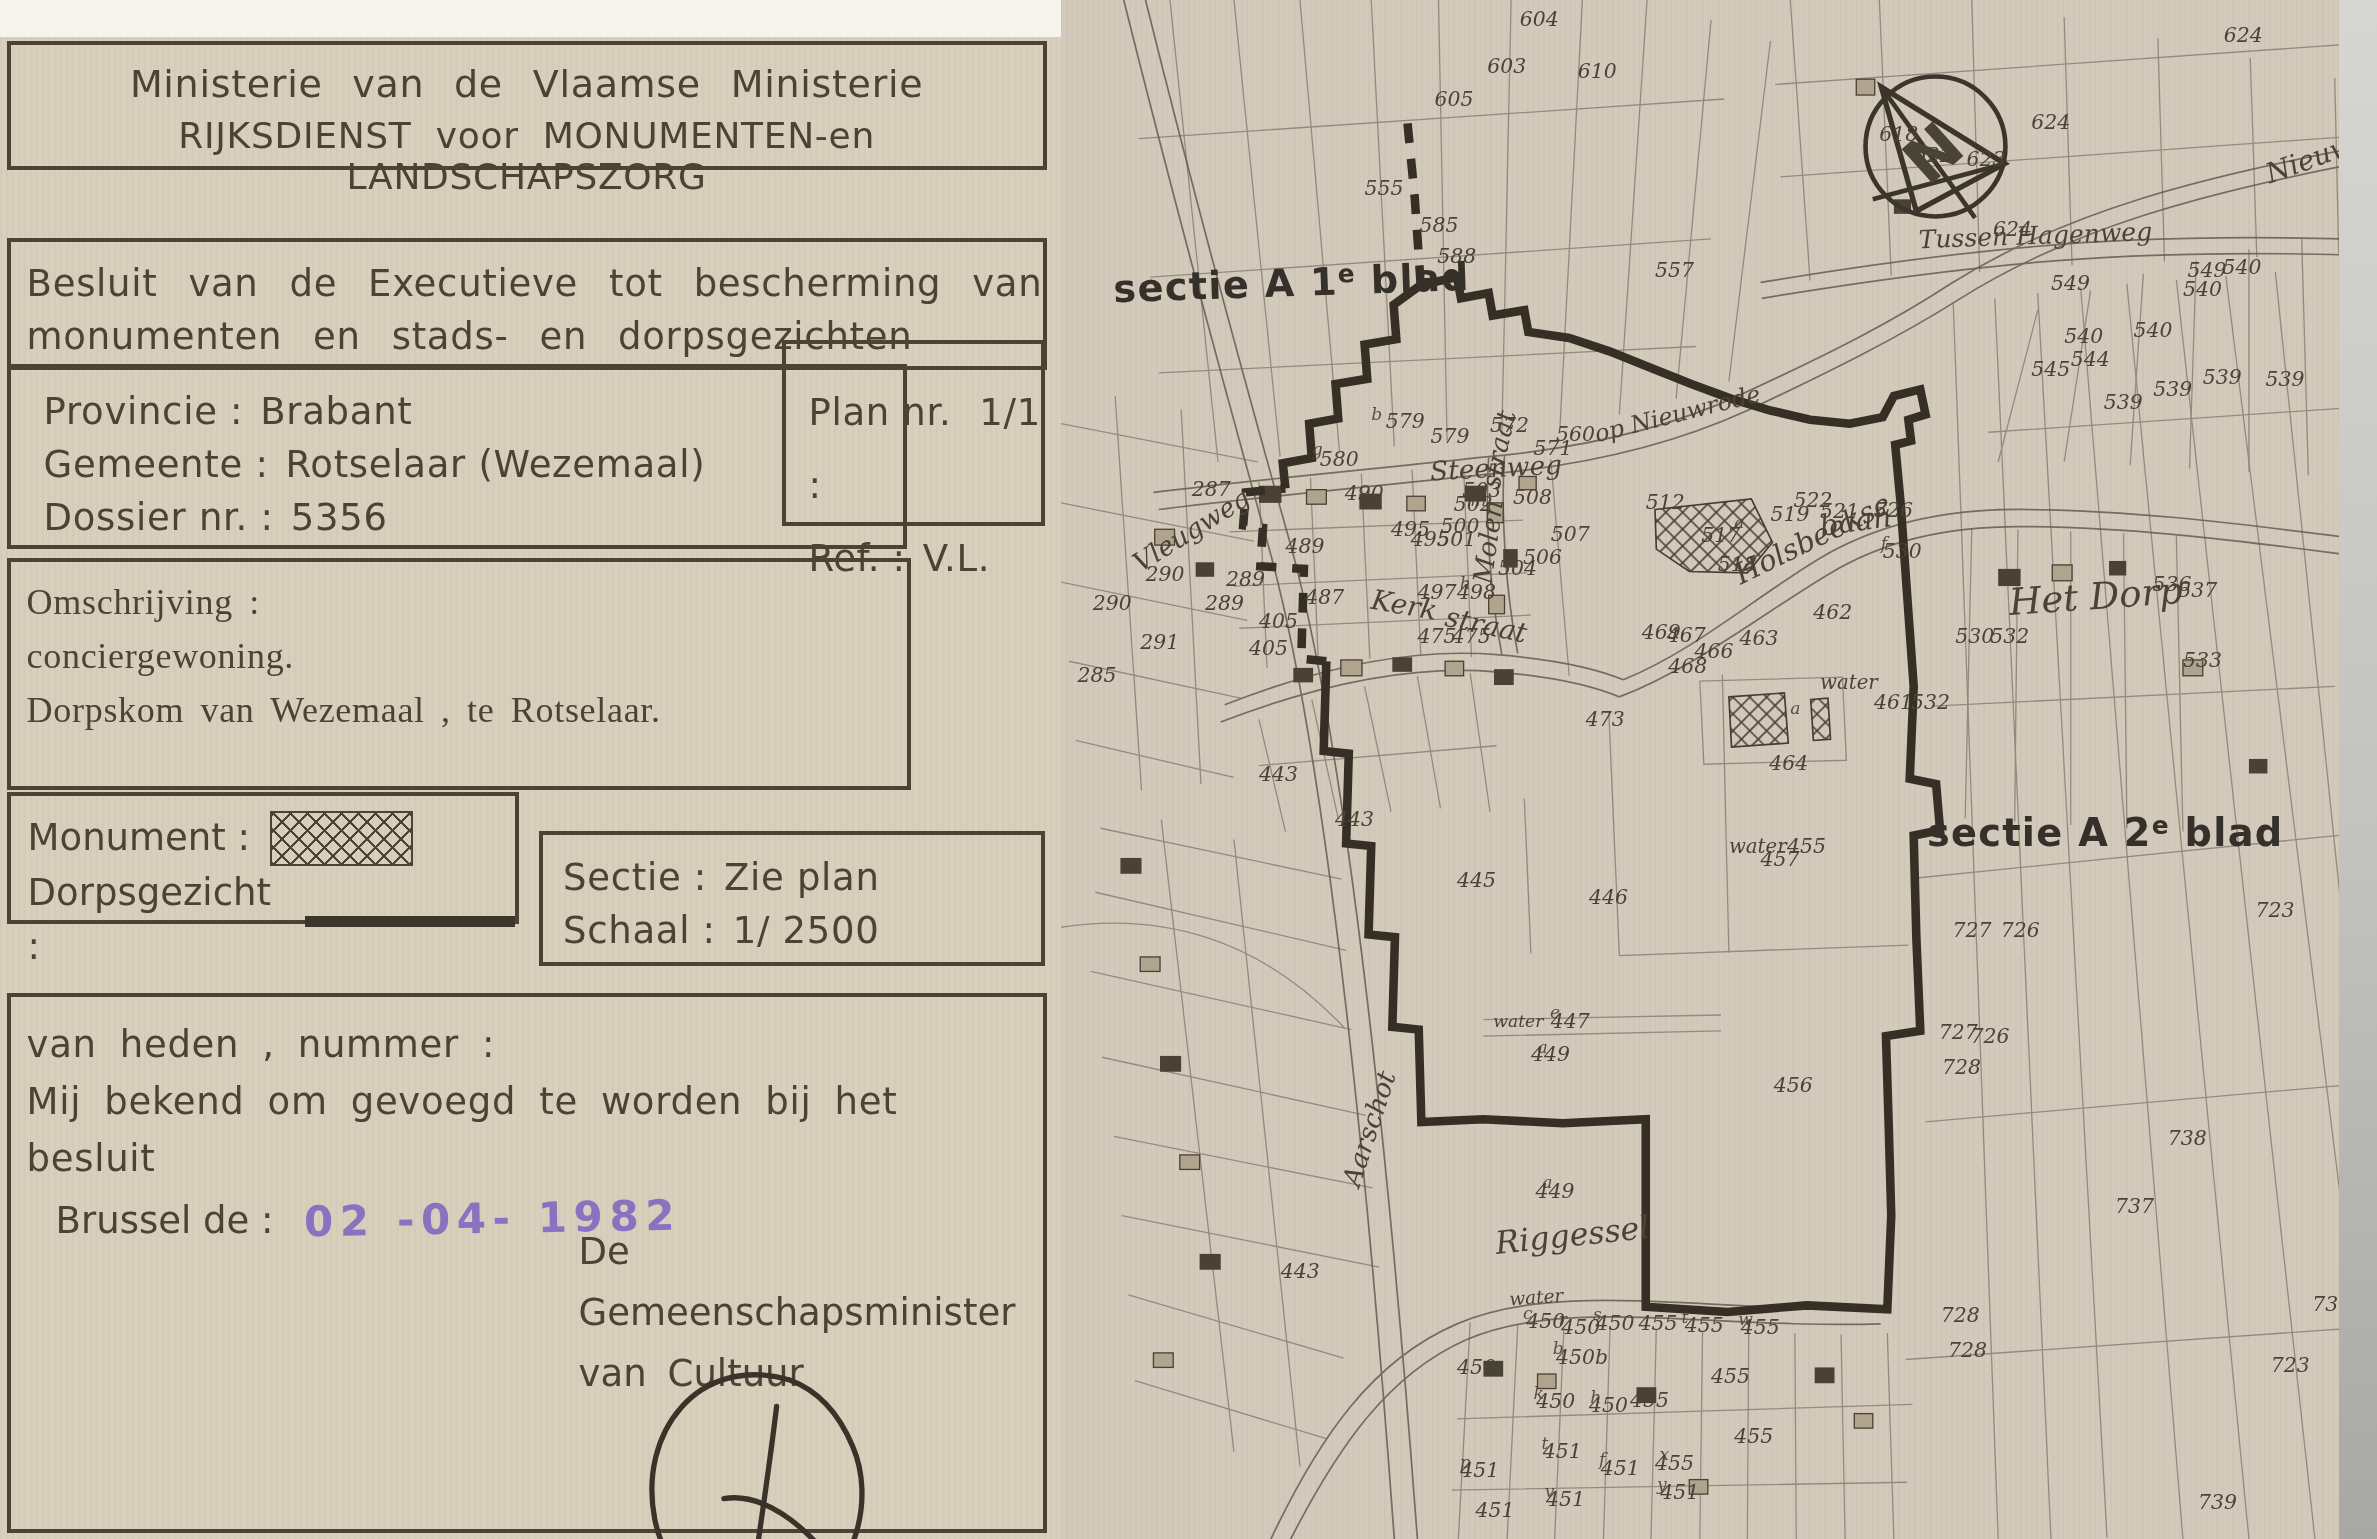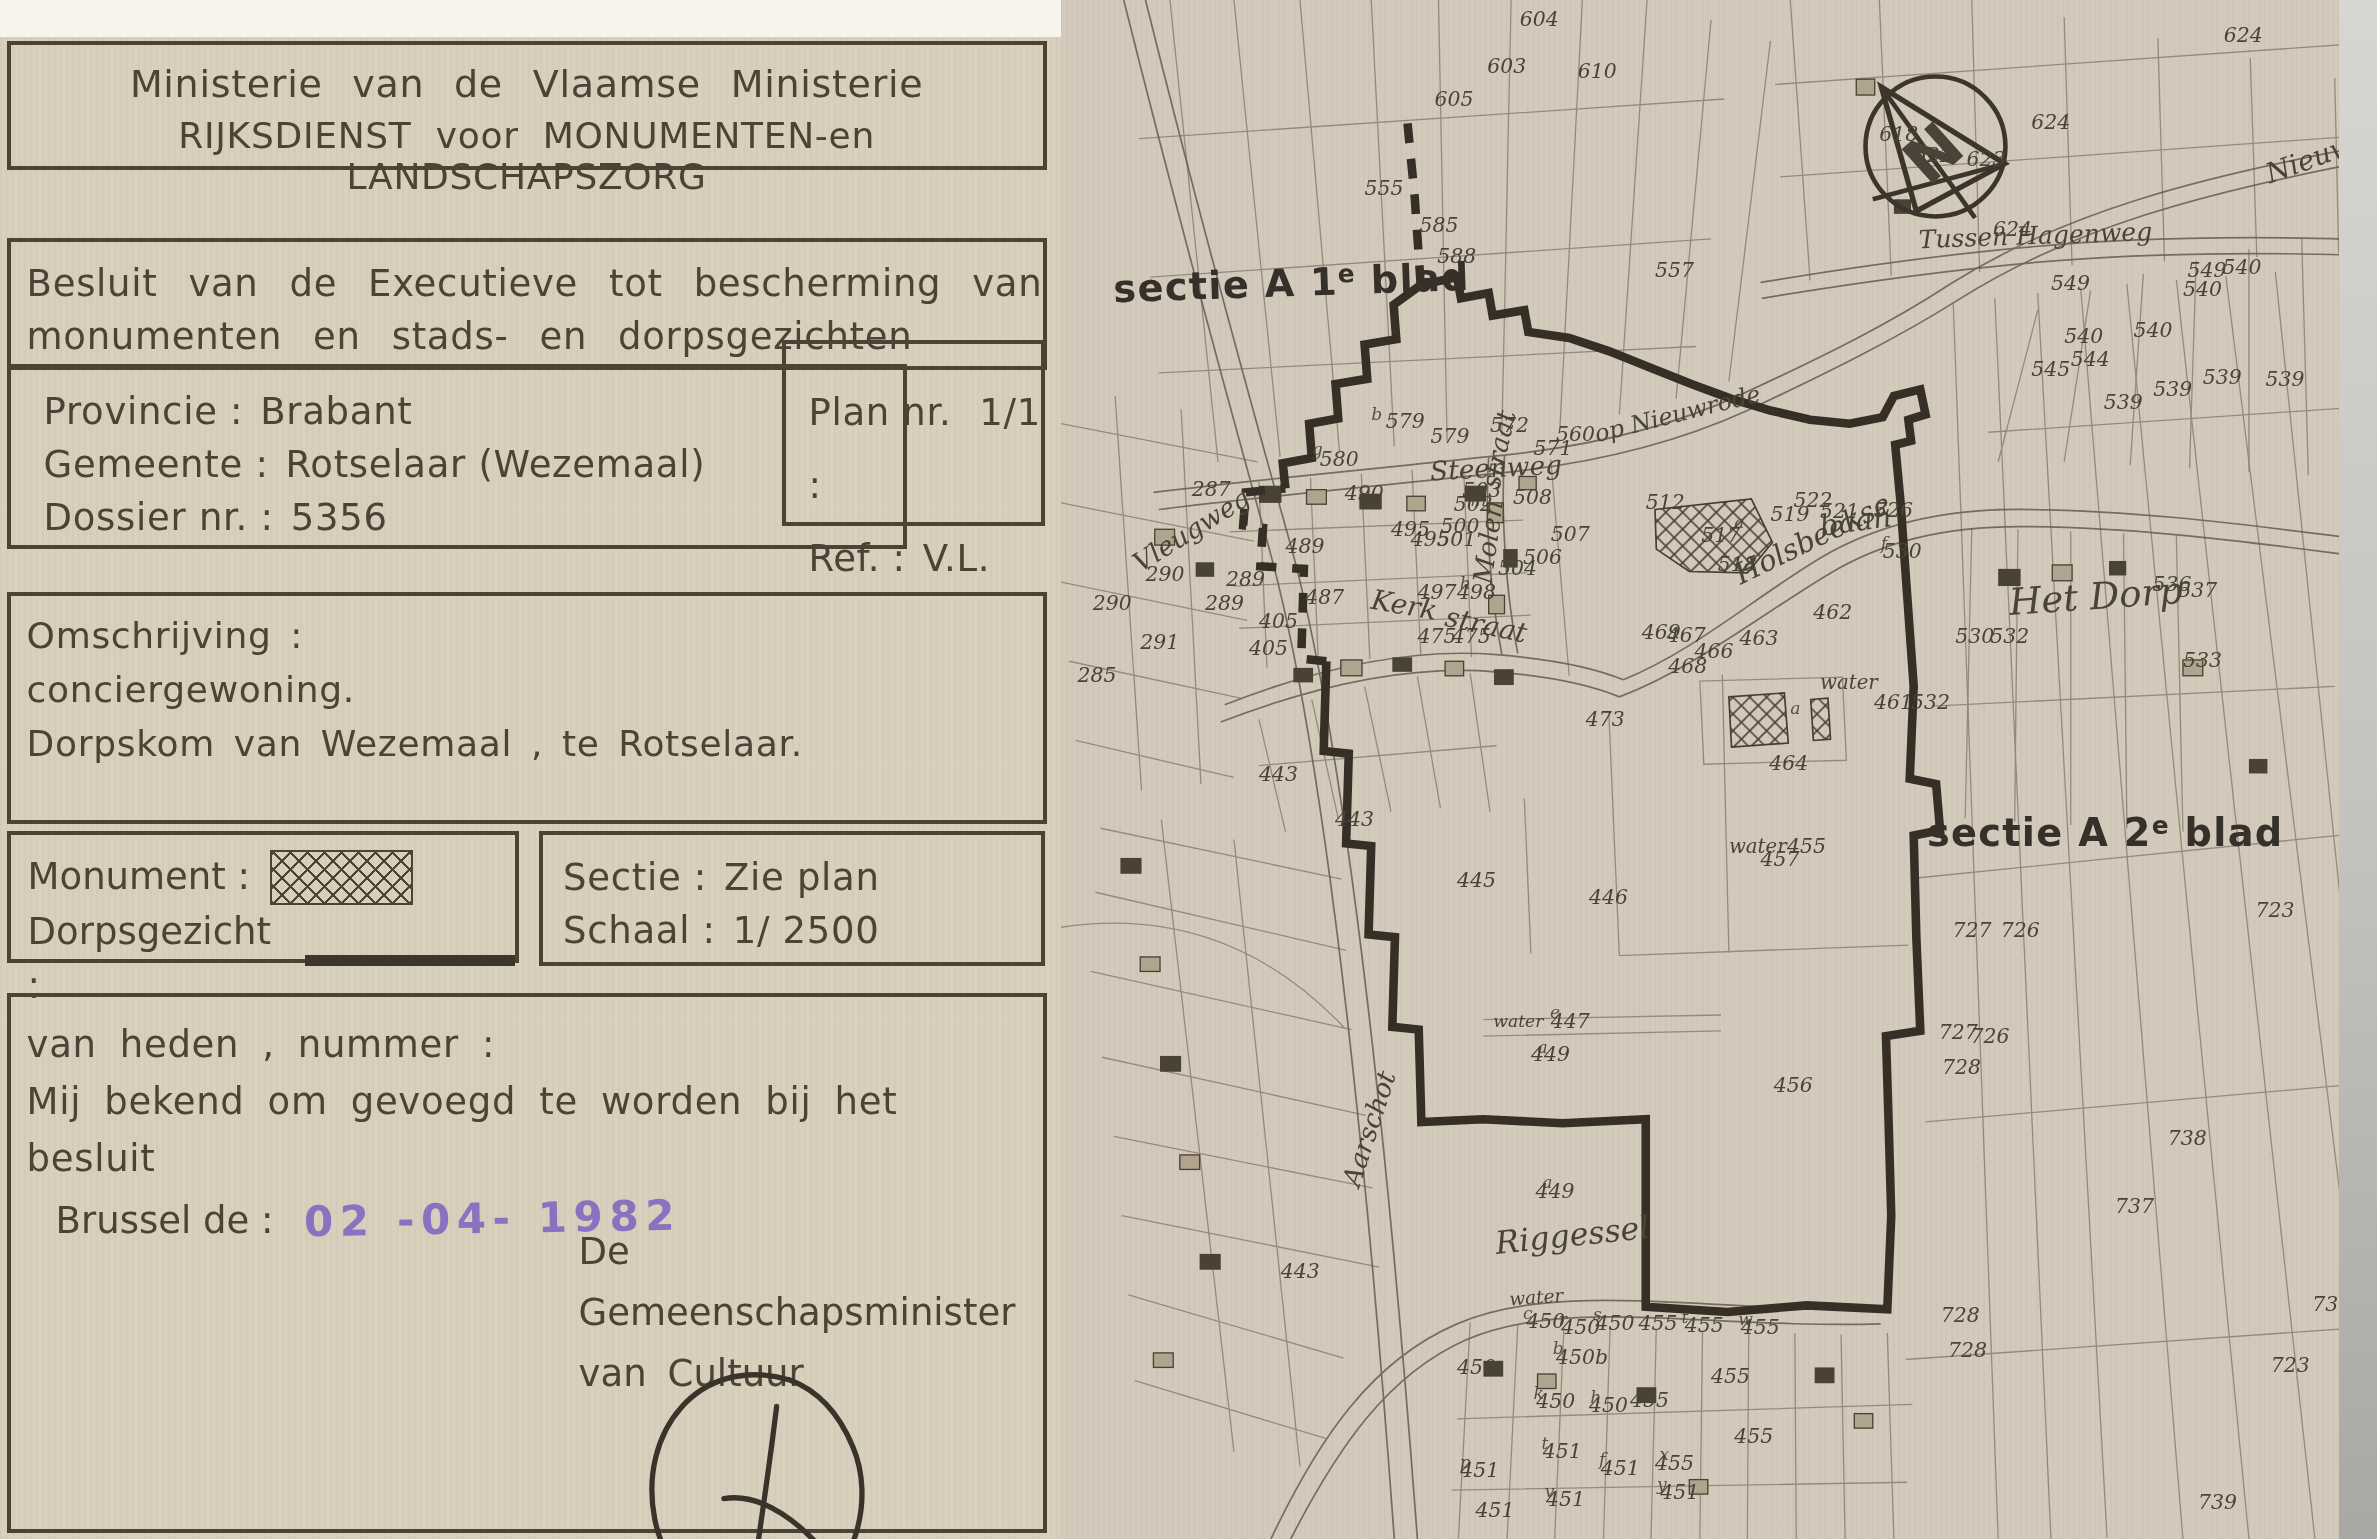--- a/index.html
+++ b/index.html
@@ -14,23 +14,23 @@
   .box{position:absolute;border:4px solid #4a4336;box-sizing:border-box;}
   .b1{left:6.6px;top:41px;width:1040px;height:129px;text-align:center;}
   .b1 .l1{margin-top:17px;font-size:38px;word-spacing:17px;letter-spacing:0.7px;}
   .b1 .l2{margin-top:9.2px;font-size:36px;word-spacing:12px;letter-spacing:0.7px;}
   .b2{left:6.6px;top:198px;width:1040px;height:132px;padding:14.5px 0 0 16px;margin-top:40px;}
   .b2 div{font-size:37px;line-height:53px;word-spacing:18.5px;letter-spacing:0.7px;}
   .b3{left:6.6px;top:364px;width:900px;height:185px;padding:17px 0 0 33px;}
   .vrow{font-size:37px;line-height:53px;letter-spacing:0.7px;display:flex;gap:17px;}
   .b4{left:782px;top:340px;width:263px;height:186px;padding:32px 0 0 22.4px;}
   .b4 .vrow{line-height:73px;}
-  .b5{left:6.6px;top:592px;width:1040px;height:232px;padding:13.2px 0 0 16px;}
+  .b5{left:6.6px;top:558px;width:904px;height:232px;padding:13.2px 0 0 16px;font-family:Liberation Serif, serif;}
   .b5 div{font-size:36px;line-height:54px;word-spacing:6.6px;letter-spacing:0.7px;}
-  .b6{left:6.6px;top:831px;width:512px;height:132px;padding:14.5px 0 0 17px;}
+  .b6{left:6.6px;top:792px;width:512px;height:132px;padding:14.5px 0 0 17px;}
   .legrow{display:flex;align-items:center;gap:20px;font-size:37px;line-height:54px;}
   .hatchsw{display:inline-block;width:139px;height:51px;border:2px solid #4a4336;
      background:
       repeating-linear-gradient(45deg, #4a4336 0 2px, rgba(0,0,0,0) 2px 12px),
       repeating-linear-gradient(-45deg, #4a4336 0 2px, rgba(0,0,0,0) 2px 12px);}
   .linesw{display:inline-block;width:218px;height:10.6px;background:#3c352b;margin-top:4px;}
   .b7{left:539px;top:831px;width:506px;height:135px;padding:16px 0 0 20px;}
   .b8{left:6.6px;top:993px;width:1040px;height:540px;padding:18.5px 0 0 16px;}
   .b8 .t{font-size:37px;line-height:57px;word-spacing:10.6px;letter-spacing:0.7px;}
   .brussel{display:flex;gap:31px;align-items:baseline;font-size:37px;line-height:63px;margin-left:29px;}

